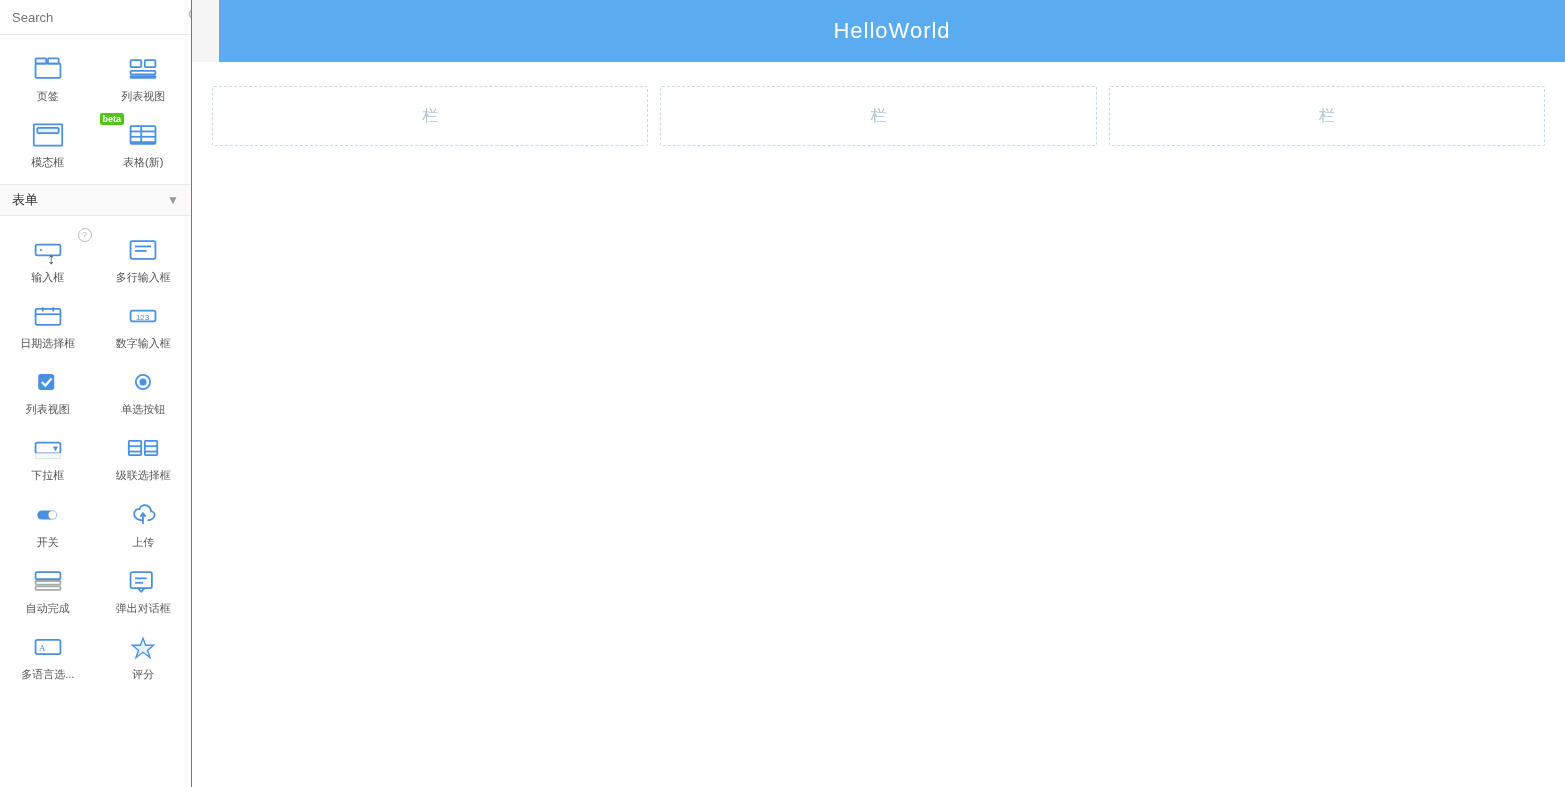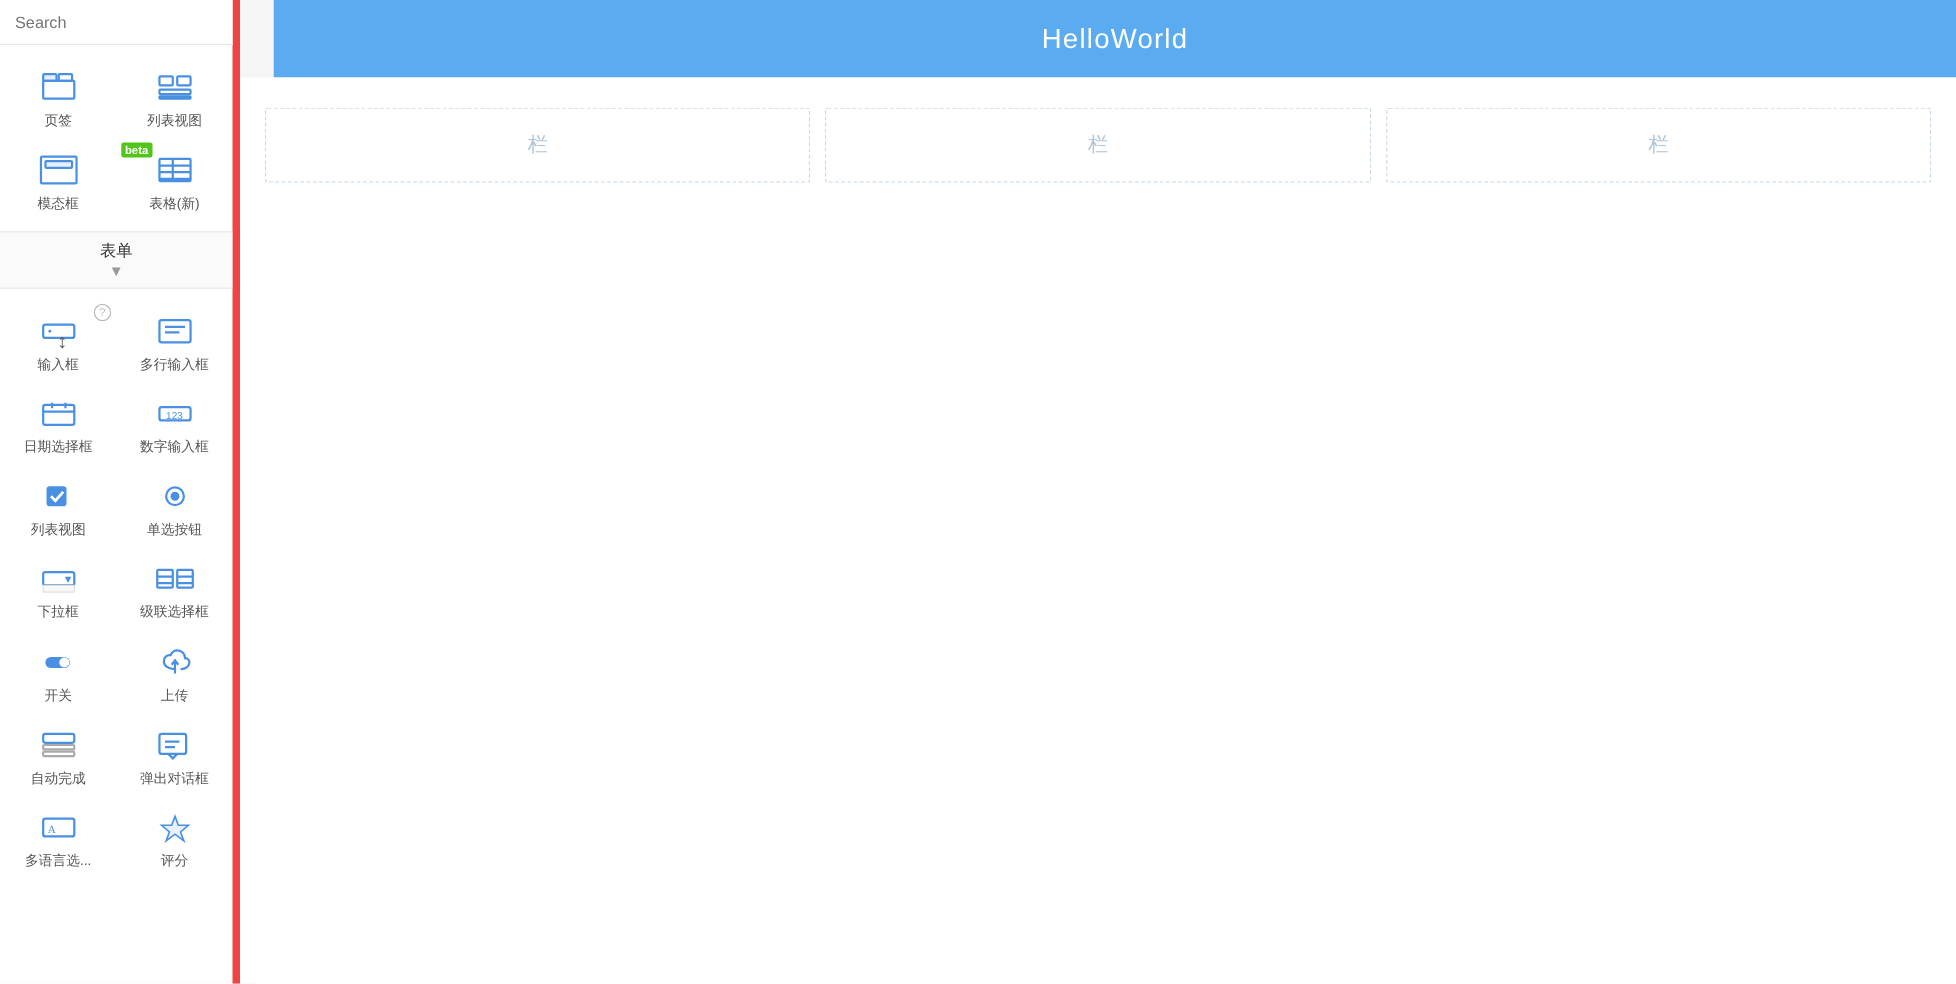--- a/index.html
+++ b/index.html
@@ -9,21 +9,21 @@
       display: flex;
       height: 787px;
       overflow: hidden;
     }
 
     
     #sidebar {
       width: 192px;
       min-width: 192px;
       background: #fff;
-      border-right: 6px solid #ef4444;
+      border-right: 1px solid #ef4444;
       display: flex;
       flex-direction: column;
       overflow-y: auto;
       overflow-x: hidden;
     }
 
     
     #search-bar {
       display: flex;
       align-items: center;
@@ -97,21 +97,20 @@
       align-items: center;
       justify-content: space-between;
       padding: 6px 12px;
       font-size: 13px;
       font-weight: 500;
       color: #333;
       background: #fafafa;
       border-top: 1px solid #e8e8e8;
       border-bottom: 1px solid #e8e8e8;
       cursor: pointer;
-      flex-direction: column;
     }
     .section-header .arrow {
       color: #999;
       font-size: 12px;
     }
 
     
     .beta-badge {
       position: absolute;
       top: 4px;

